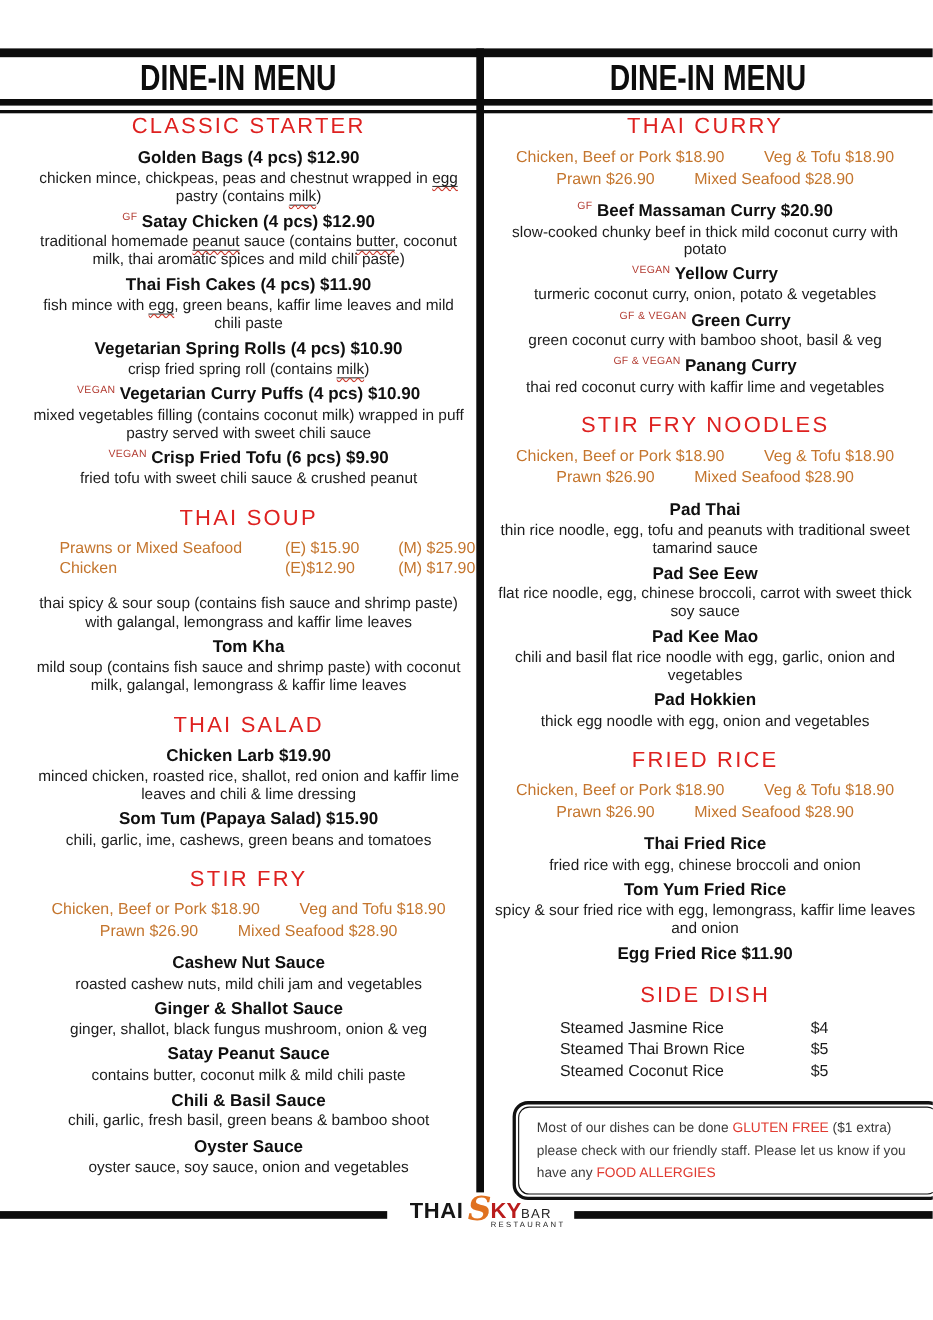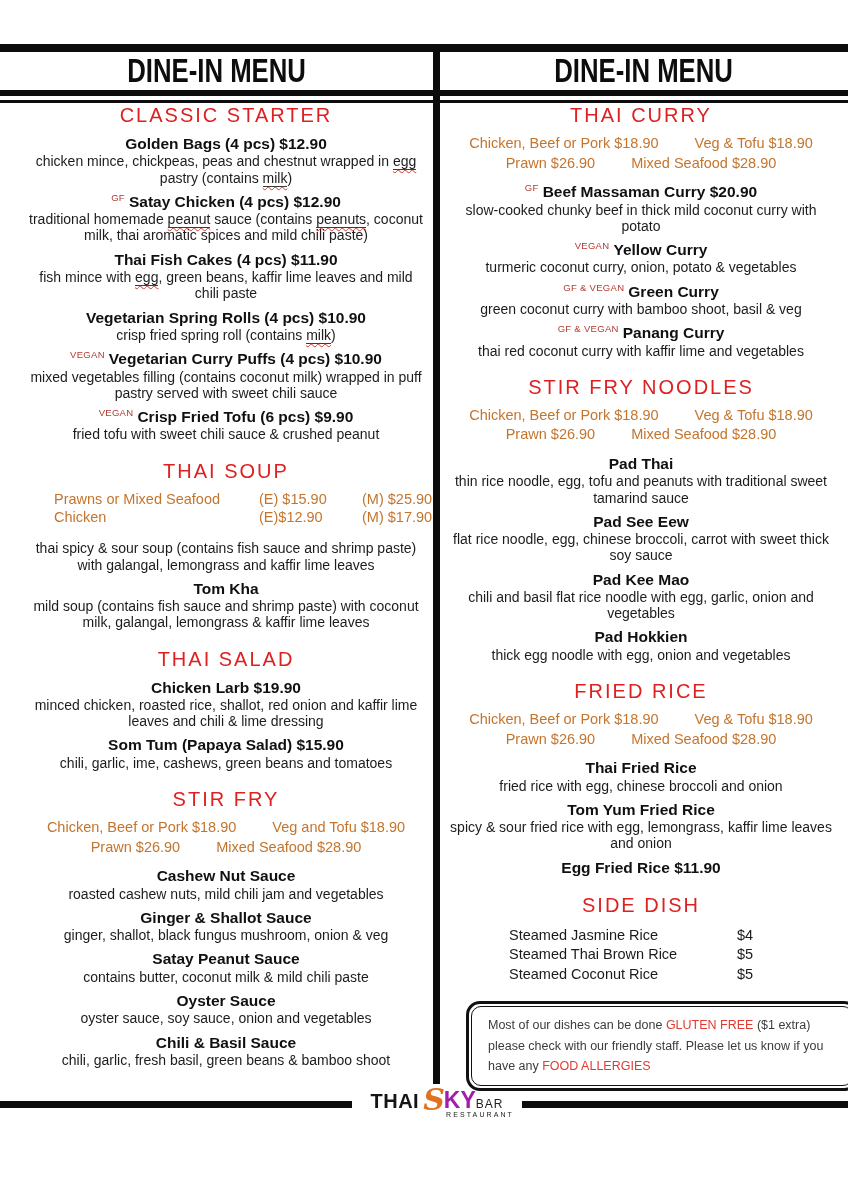--- a/index.html
+++ b/index.html
@@ -47,21 +47,21 @@
   .note-red{color:#e03a30;}
 
   
   .bar-left{position:absolute;left:0;top:1101px;width:352px;height:7px;background:#0c0c0c;}
   .bar-right{position:absolute;left:522px;top:1101px;width:326px;height:7px;background:#0c0c0c;}
   .logo{position:absolute;left:352px;top:1086px;width:170px;text-align:center;}
   .logo-row{display:flex;align-items:baseline;justify-content:center;}
   .logo-thai{font-size:20px;font-weight:bold;letter-spacing:.5px;color:#151515;}
   .logo-s{font-family:"DejaVu Serif", serif;font-style:italic;font-weight:bold;font-size:30px;
           color:#e0711f;line-height:.8;margin:0 -1px 0 4px;position:relative;top:2px;}
-  .logo-ky{font-size:23px;font-weight:bold;color:#a21caf;}
+  .logo-ky{font-size:20px;font-weight:bold;color:#b91c1c;}
   .logo-bar-text{font-size:12px;font-weight:normal;letter-spacing:1px;color:#1e1e1e;}
   .logo-sub{font-size:7px;letter-spacing:2.1px;color:#222;text-align:right;margin-top:-3px;padding-right:8px;}
 </style>
 </head>
 <body>
 
 <div class="page">
   <div class="top-rule"></div>
 
   <div class="header-cell header-left">
@@ -76,21 +76,21 @@
 
   <div id="col-left" class="column column-left">
       <section class="menu-section">
         <div class="sec-title">CLASSIC STARTER</div>
         <div class="item">
           <div class="item-name">Golden Bags (4 pcs)  $12.90</div>
           <div class="item-desc">chicken mince, chickpeas, peas and chestnut wrapped in <span class="uw">egg</span> pastry (contains <span class="uw">milk</span>)</div>
         </div>
         <div class="item">
           <div class="item-name"><span class="badge">GF</span>Satay Chicken (4 pcs)  $12.90</div>
-          <div class="item-desc">traditional homemade <span class="uw">peanut</span> sauce (contains <span class="uw">peanuts</span>, coconut milk, thai aromatic spices and mild chili paste)</div>
+          <div class="item-desc">traditional homemade <span class="uw">peanut</span> sauce (contains <span class="uw">butter</span>, coconut milk, thai aromatic spices and mild chili paste)</div>
         </div>
         <div class="item">
           <div class="item-name">Thai Fish Cakes (4 pcs)  $11.90</div>
           <div class="item-desc">fish mince with <span class="uw">egg</span>, green beans, kaffir lime leaves and mild chili paste</div>
         </div>
         <div class="item">
           <div class="item-name">Vegetarian Spring Rolls (4 pcs)  $10.90</div>
           <div class="item-desc">crisp fried spring roll (contains <span class="uw">milk</span>)</div>
         </div>
         <div class="item">
@@ -153,26 +153,26 @@
         </div>
         <div class="item">
           <div class="item-name">Ginger &amp; Shallot Sauce</div>
           <div class="item-desc">ginger, shallot, black fungus mushroom, onion &amp; veg</div>
         </div>
         <div class="item">
           <div class="item-name">Satay Peanut Sauce</div>
           <div class="item-desc">contains butter, coconut milk &amp; mild chili paste</div>
         </div>
         <div class="item">
+          <div class="item-name">Chili &amp; Basil Sauce</div>
+          <div class="item-desc">chili, garlic, fresh basil, green beans &amp; bamboo shoot</div>
+        </div>
+        <div class="item">
           <div class="item-name">Oyster Sauce</div>
           <div class="item-desc">oyster sauce, soy sauce, onion and vegetables</div>
-        </div>
-        <div class="item">
-          <div class="item-name">Chili &amp; Basil Sauce</div>
-          <div class="item-desc">chili, garlic, fresh basil, green beans &amp; bamboo shoot</div>
         </div>
       </section>
     </div>
   <div id="col-right" class="column column-right">
       <section class="menu-section">
         <div class="sec-title">THAI CURRY</div>
         <div class="price-block">
           <div class="price-line">
             <span class="price-seg">Chicken, Beef or Pork $18.90</span>
             <span class="price-seg">Veg &amp; Tofu $18.90</span>

